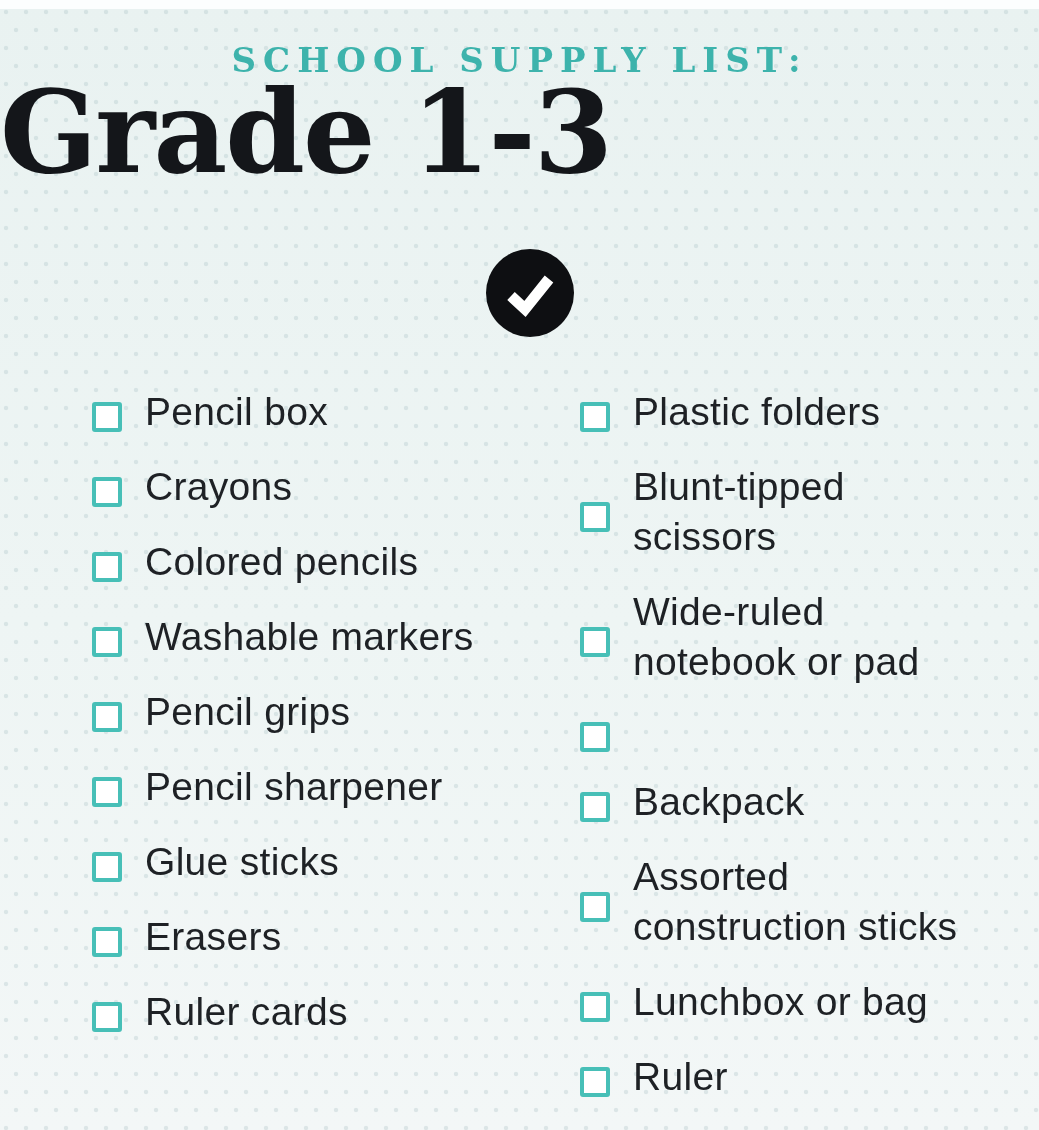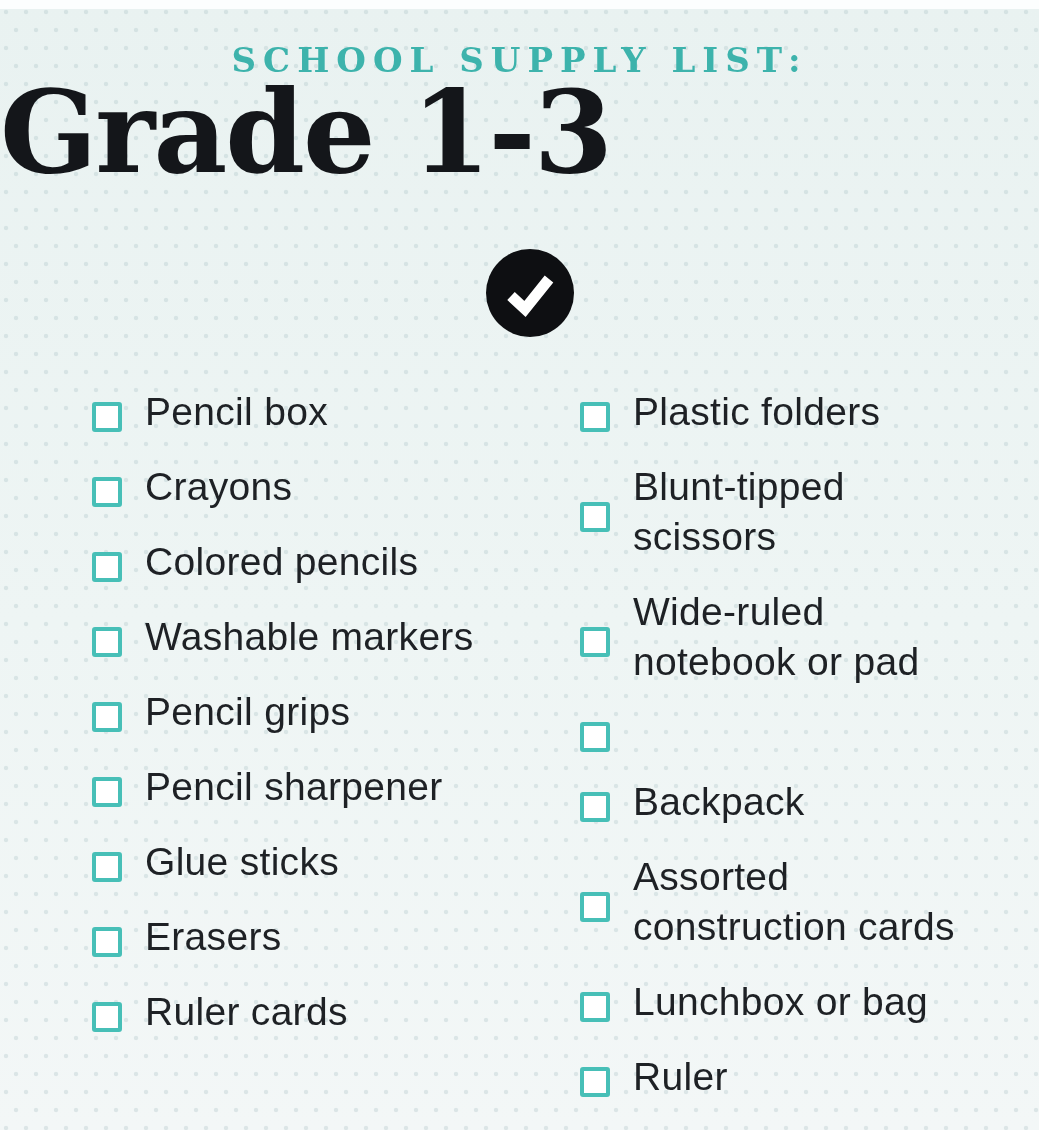--- a/index.html
+++ b/index.html
@@ -179,21 +179,21 @@
       <div class="item">
         <span class="checkbox"></span>
         <div class="label">
           <div>Backpack</div>
         </div>
       </div>
       <div class="item">
         <span class="checkbox"></span>
         <div class="label">
           <div>Assorted</div>
-          <div>construction cards</div>
+          <div>construction sticks</div>
         </div>
       </div>
       <div class="item">
         <span class="checkbox"></span>
         <div class="label">
           <div>Lunchbox or bag</div>
         </div>
       </div>
       <div class="item">
         <span class="checkbox"></span>

